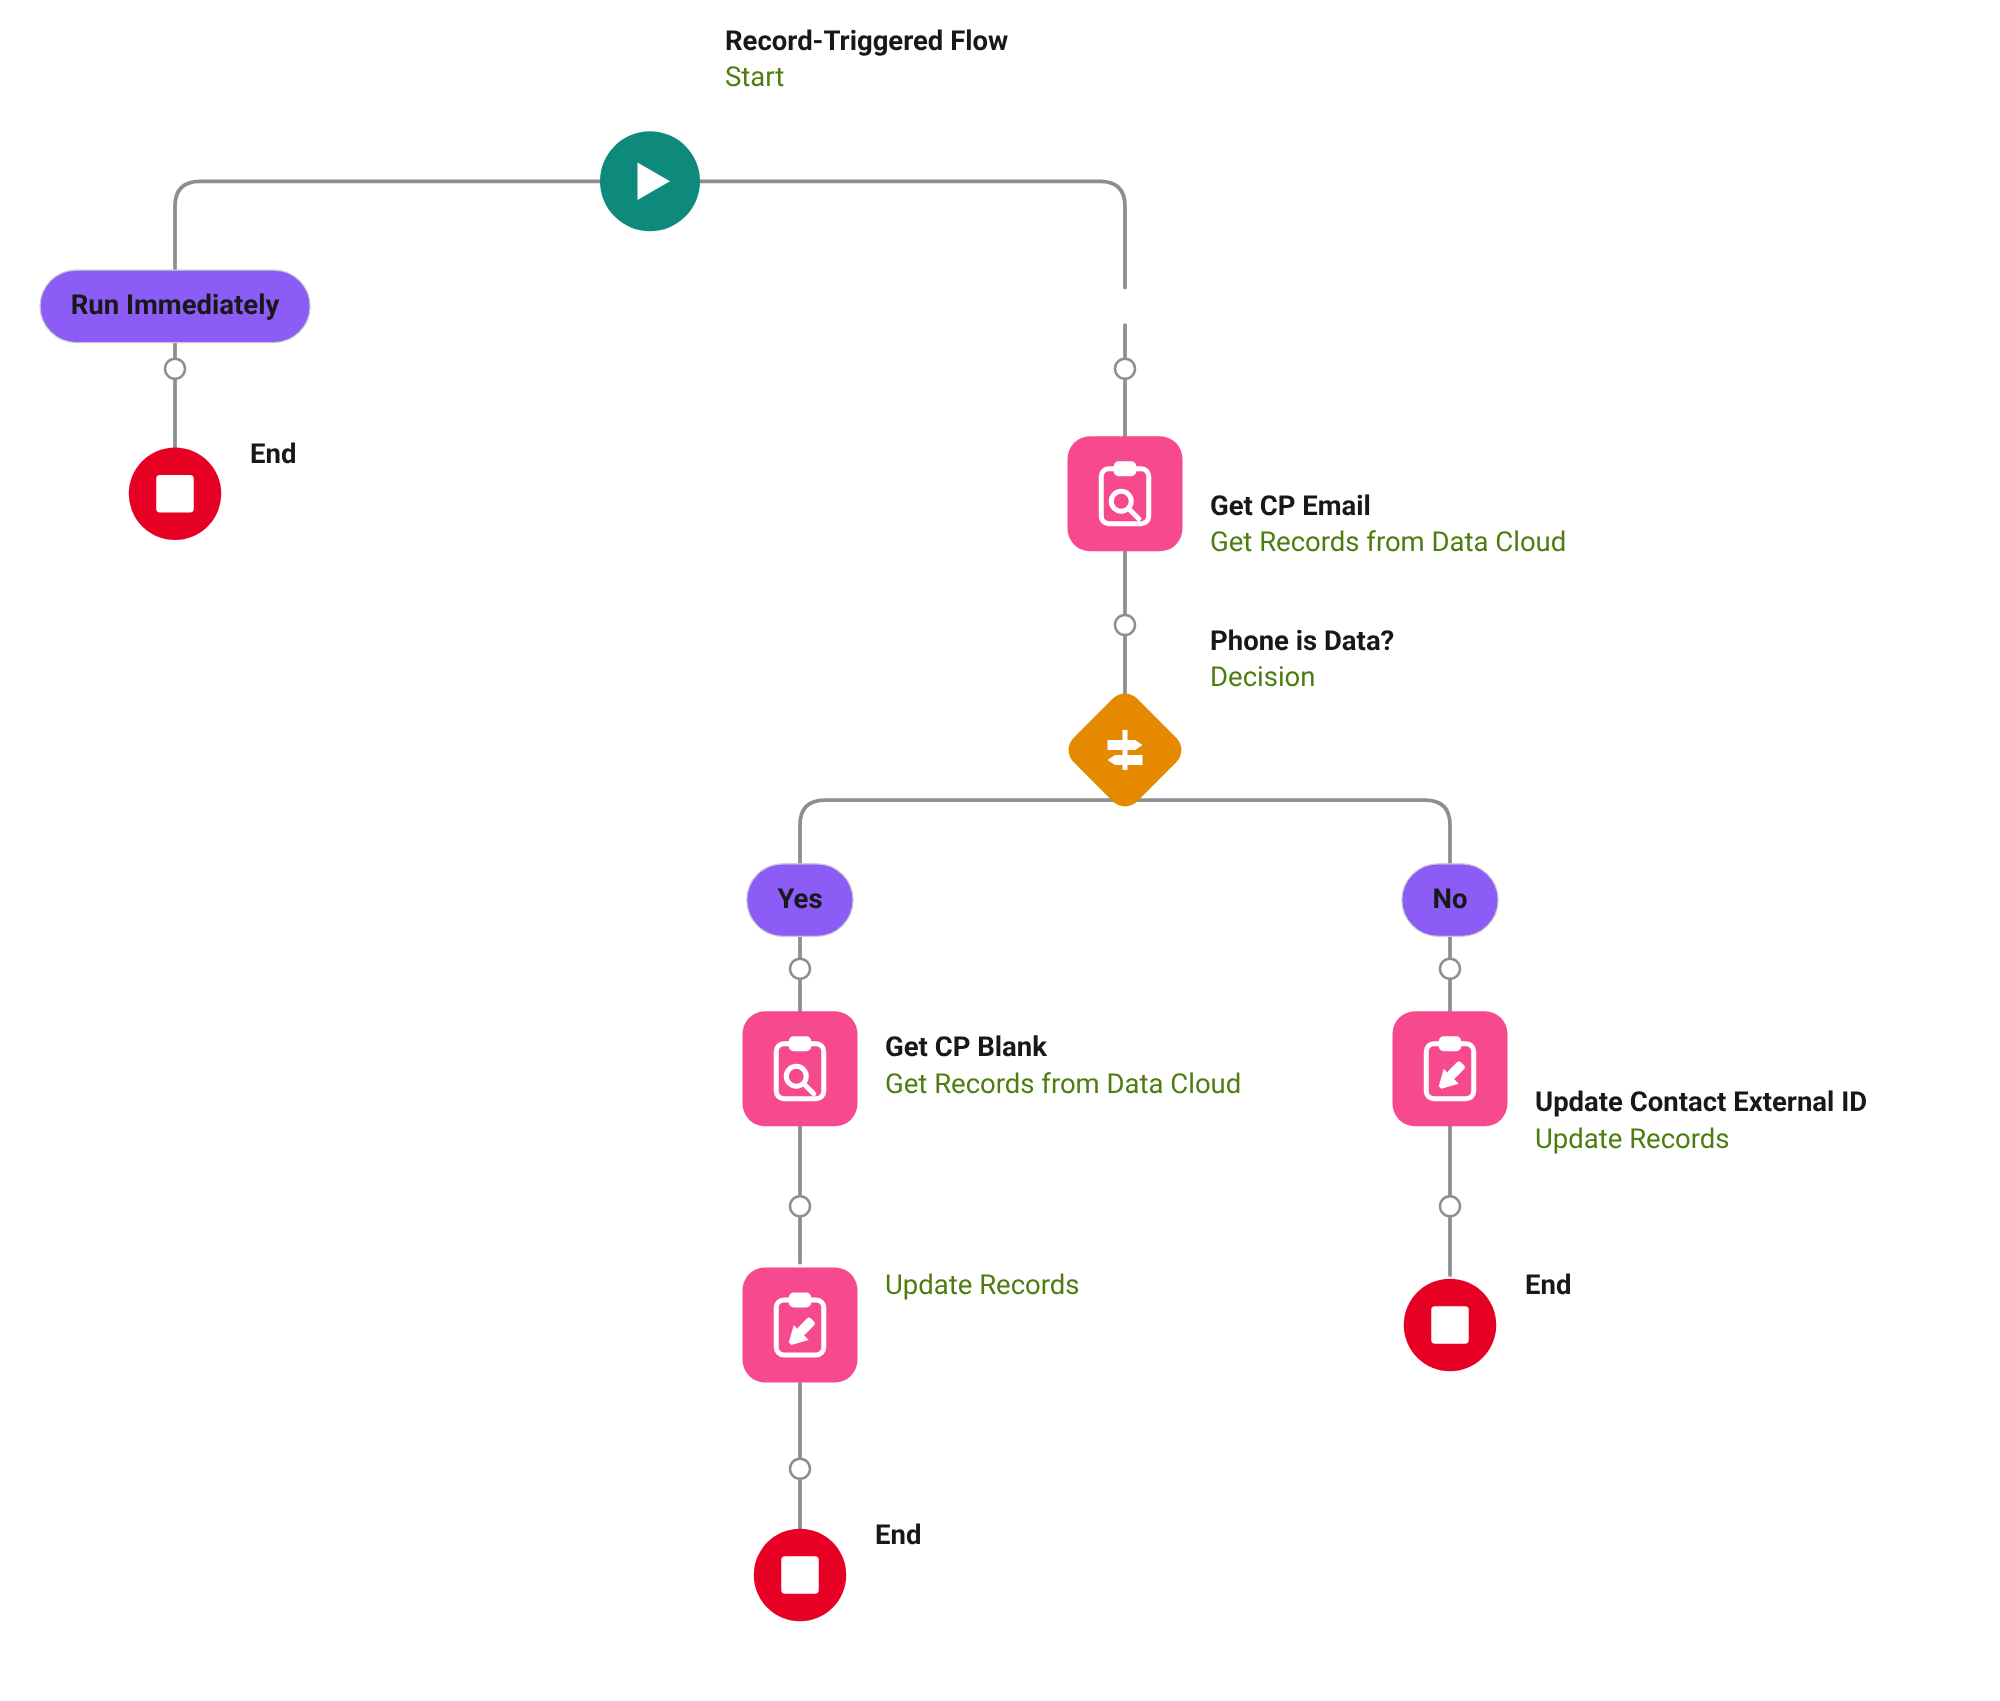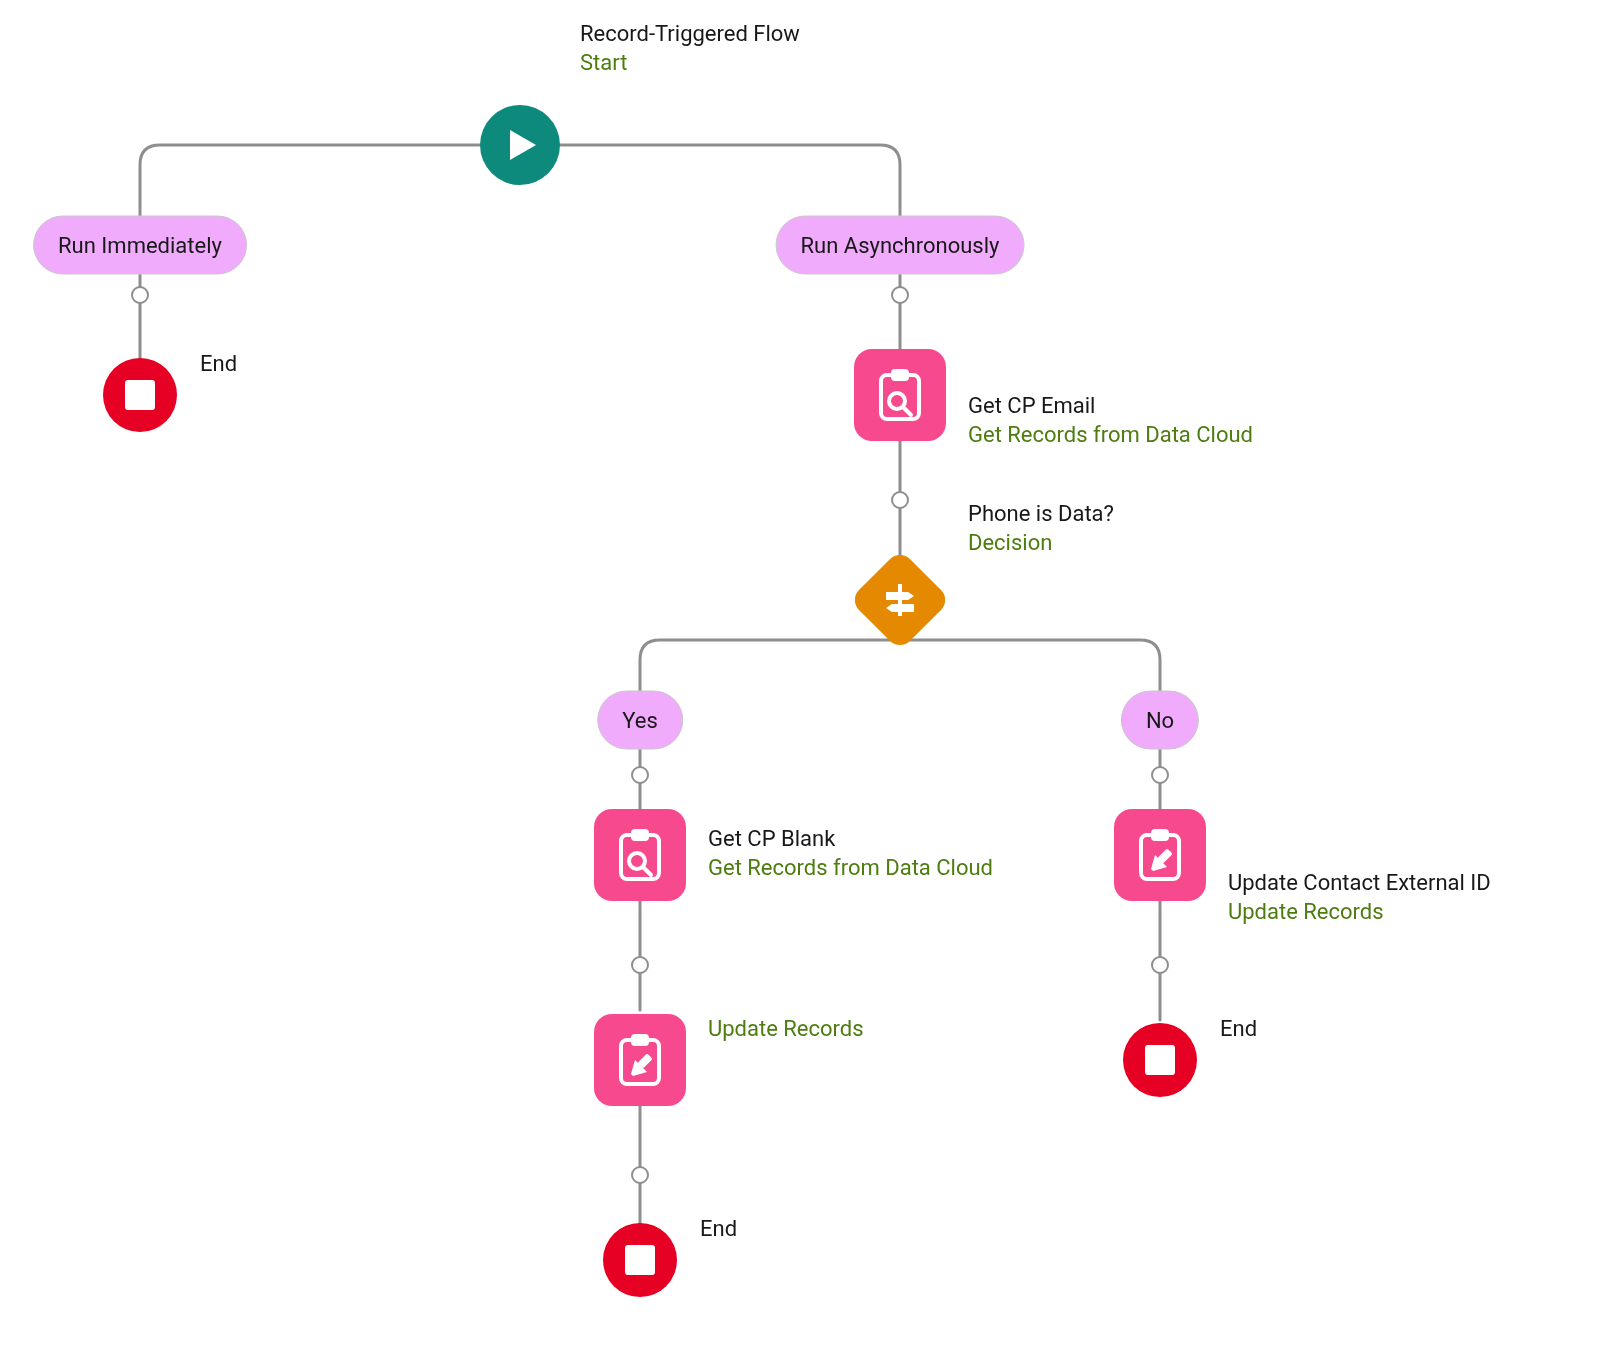--- a/index.html
+++ b/index.html
@@ -18,37 +18,37 @@
     position: absolute;
     left: 0; top: 0;
     width: 1600px;
     height: 1361px;
     pointer-events: none;
   }
   
   .pill {
     position: absolute;
     transform: translate(-50%, -50%);
-    background: #f0abfc;
+    background: #8b5cf6;
     border: 1.5px solid #c9c9c9;
     border-radius: 999px;
     padding: 16px 24px;
     font-size: 22px;
-    font-weight: 400;
+    font-weight: 700;
     color: #181818;
     white-space: nowrap;
   }
   
   .node-label {
     position: absolute;
     font-size: 22px;
     line-height: 1.3;
   }
   .node-label .title {
-    font-weight: 400;
+    font-weight: 700;
   }
   .node-label .sub {
     font-weight: 400;
     color: #4d7c0f;
   }
   
   .dot {
     position: absolute;
     width: 14px;
     height: 14px;
@@ -159,21 +159,20 @@
   <div class="dot" style="left:140px; top:295px;"></div>
   <div class="node" style="left:140px; top:395px;">
     <div class="end-circle">
         <div class="end-square"></div>
       </div>
   </div>
   <div class="node-label" style="left:200px; top:350px;">
     <div class="title">End</div>
   </div>
 
-  <div class="pill" style="left:900px; top:245px;">Run Asynchronously</div>
   <div class="dot" style="left:900px; top:295px;"></div>
 
   <div class="node" style="left:900px; top:395px;">
     <div class="action-node">
       <svg width="50" height="56" viewBox="0 0 50 56">
         <rect x="6" y="8" width="38" height="44" rx="6" fill="none" stroke="#fff" stroke-width="4"></rect>
         <rect x="16" y="2" width="18" height="12" rx="4" fill="#fff"></rect>
         <circle cx="22" cy="34" r="8" fill="none" stroke="#fff" stroke-width="4"></circle>
         <line x1="28" y1="40" x2="36" y2="48" stroke="#fff" stroke-width="4" stroke-linecap="round"></line>
       </svg>

